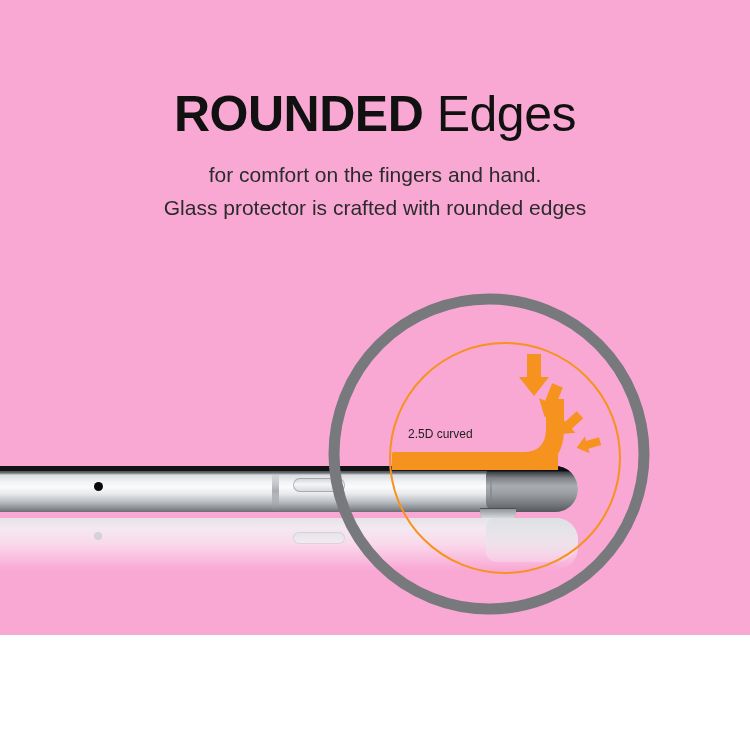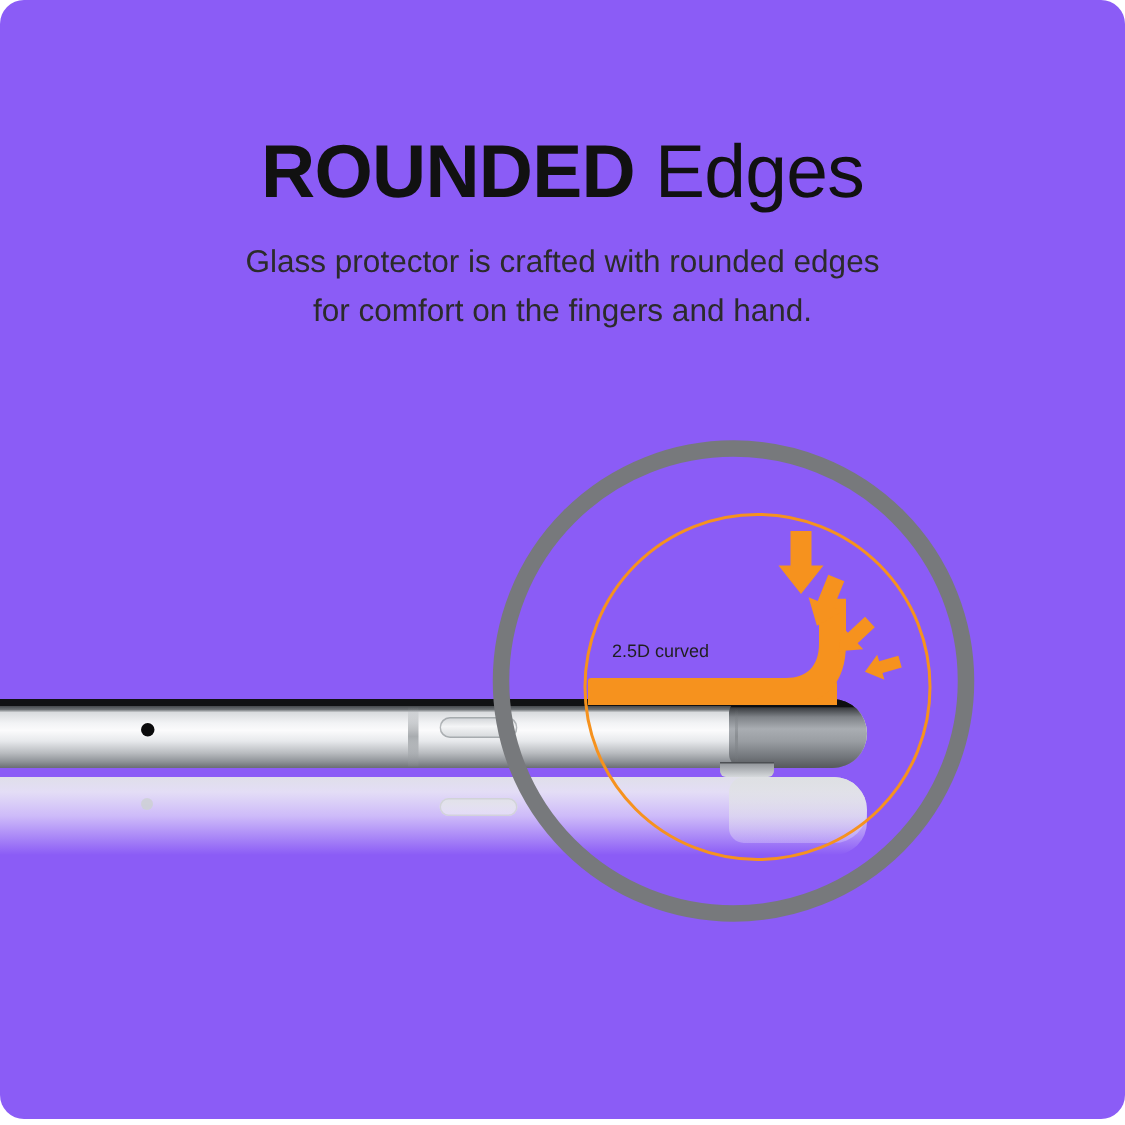--- a/index.html
+++ b/index.html
@@ -11,23 +11,22 @@
     width: 750px;
     height: 750px;
     overflow: hidden;
     font-family: "Liberation Sans", sans-serif;
     -webkit-font-smoothing: antialiased;
   }
 
   #page {
     position: relative;
     width: 750px;
-    height: 746px;
-    background: #8b5cf6;
-    border-radius: 16px;
+    height: 635px;
+    background: #f9a8d4;
   }
 
   
   .header-block {
     position: absolute;
     top: 86px;
     left: 0;
     width: 750px;
     text-align: center;
   }
@@ -242,22 +241,22 @@
 </head>
 <body>
 
 <div id="page">
 
   <div class="header-block">
     <div class="headline">
       <span class="word-bold">ROUNDED</span><span>&nbsp;</span><span class="word-light">Edges</span>
     </div>
     <div class="subhead">
+      <span class="subhead-line">for comfort on the fingers and hand.</span>
       <span class="subhead-line">Glass protector is crafted with rounded edges</span>
-      <span class="subhead-line">for comfort on the fingers and hand.</span>
     </div>
   </div>
 
   <div class="stage">
 
     <div class="phone">
       <div class="phone-body"></div>
       <div class="phone-band"></div>
       <div class="phone-cap"></div>
       <div class="phone-cap-seam"></div>

